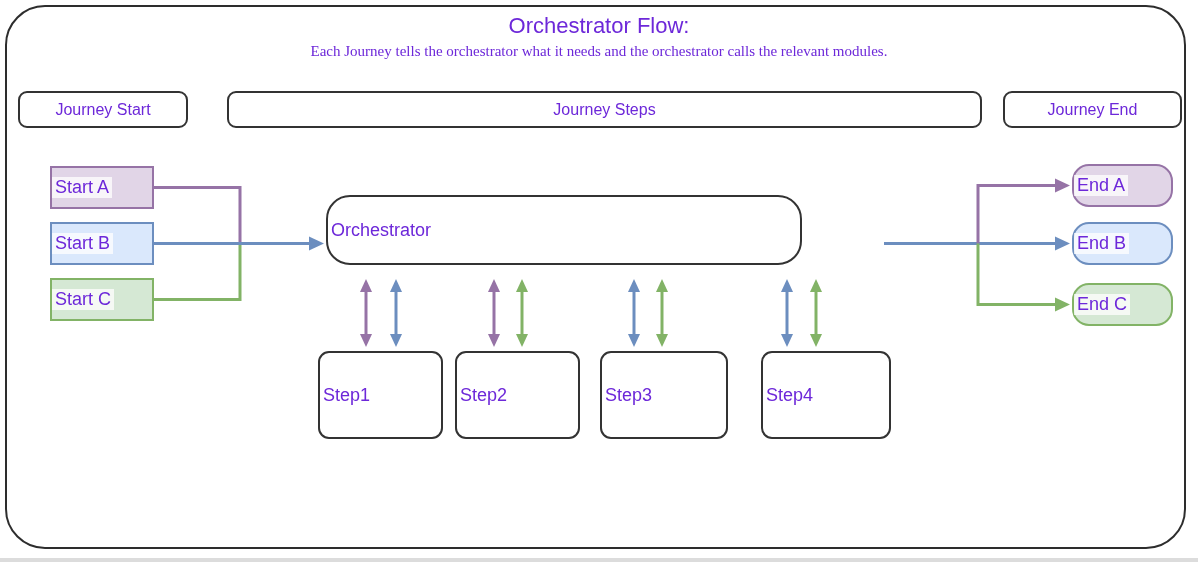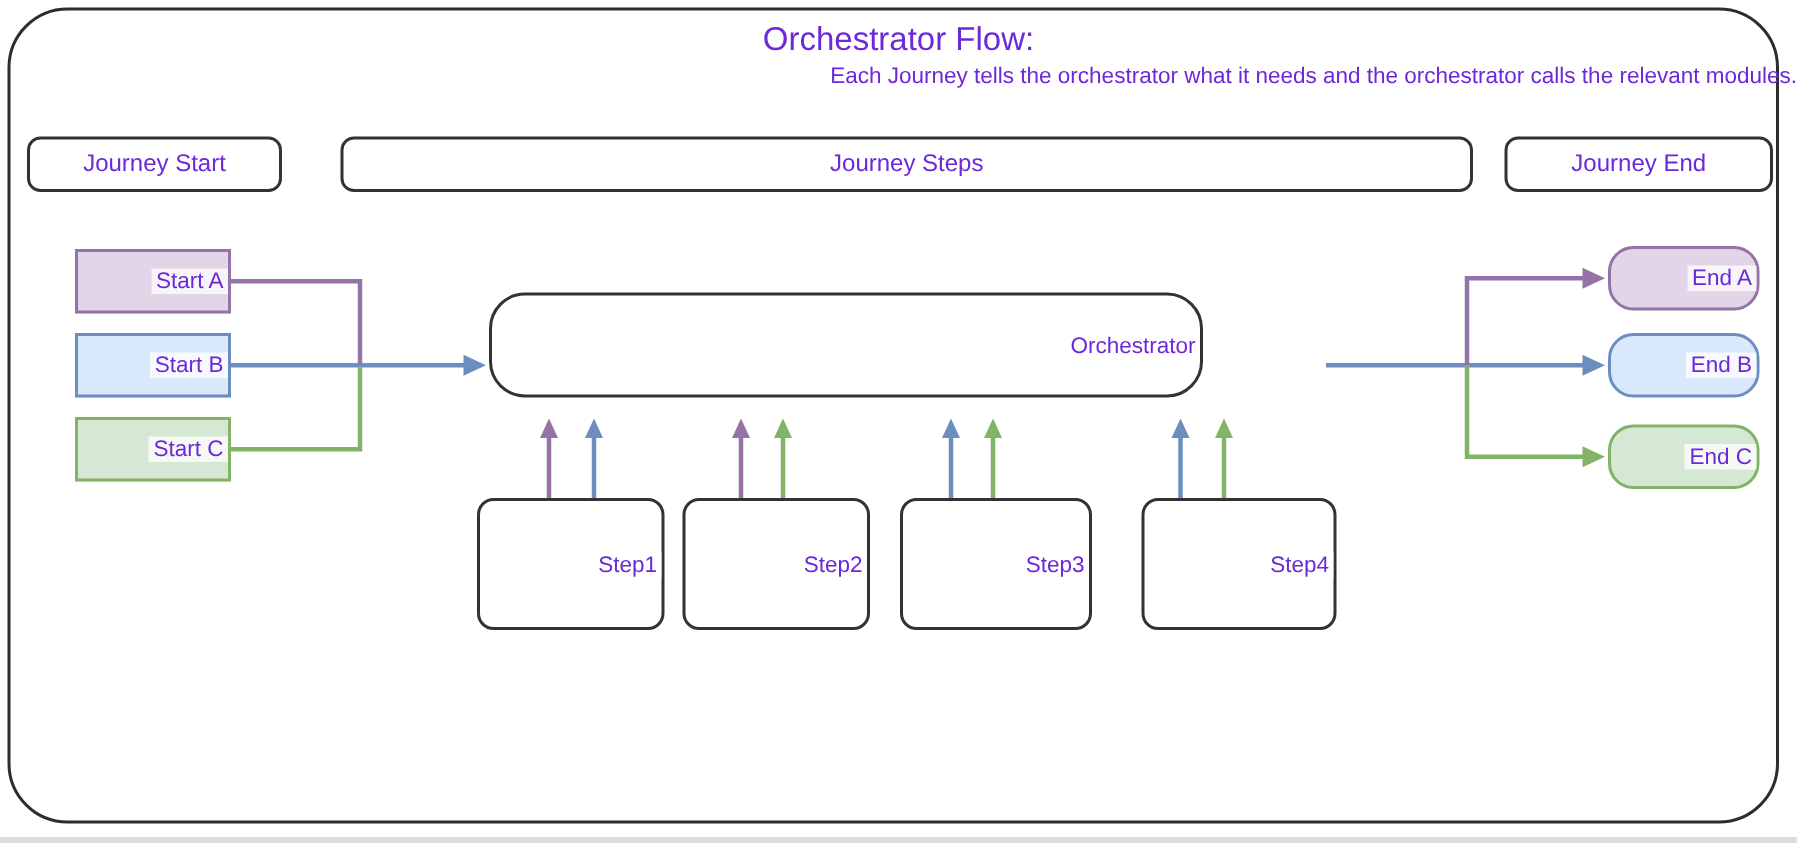--- a/index.html
+++ b/index.html
@@ -33,23 +33,24 @@
     left: 0; top: 13px;
     width: 1198px;
     text-align: center;
     font-size: 22px;
     line-height: 26px;
   }
   .subtitle {
     position: absolute;
     left: 0;
     width: 1198px;
-    text-align: right;
+    text-align: center;
     font-size: 15px;
     line-height: 18px;
+    font-family: Liberation Serif, serif;
   }
   .subtitle.s1 { top: 42px; }
   .subtitle.s2 { top: 60px; }
 
   .lane {
     position: absolute;
     top: 91px;
     height: 37px;
     border: 2px solid var(--node-stroke, #333333);
     border-radius: 9px;
@@ -69,22 +70,22 @@
     position: absolute;
     left: 0; top: 0;
     z-index: 1;
   }
 
   .node {
     position: absolute;
     box-sizing: border-box;
     display: flex;
     align-items: center;
-    justify-content: flex-end;
-    font-size: 15px;
+    justify-content: flex-start;
+    font-size: 18px;
     z-index: 2;
     background: #ffffff;
   }
   .node .lbl {
     background: rgba(255,255,255,0.75);
     padding: 0 3px;
     white-space: nowrap;
   }
   .node-purple { background: var(--purple-fill, #e1d5e7); border: 2px solid var(--purple-stroke, #9673a6); }
   .node-blue   { background: var(--blue-fill, #dae8fc);   border: 2px solid var(--blue-stroke, #6c8ebf); }
@@ -100,21 +101,21 @@
   .end-b { top: 222px; }
   .end-c { top: 283px; }
 
   .orchestrator {
     left: 326px; top: 195px;
     width: 476px; height: 70px;
     border: 2px solid var(--node-stroke, #333333);
     border-radius: 24px;
   }
   .step {
-    top: 332px;
+    top: 351px;
     height: 88px;
     border: 2px solid var(--node-stroke, #333333);
     border-radius: 11px;
   }
   .step-1 { left: 318px; width: 125px; }
   .step-2 { left: 455px; width: 125px; }
   .step-3 { left: 600px; width: 128px; }
   .step-4 { left: 745px; width: 130px; margin-left: 16px; }
 </style>
 </head>

